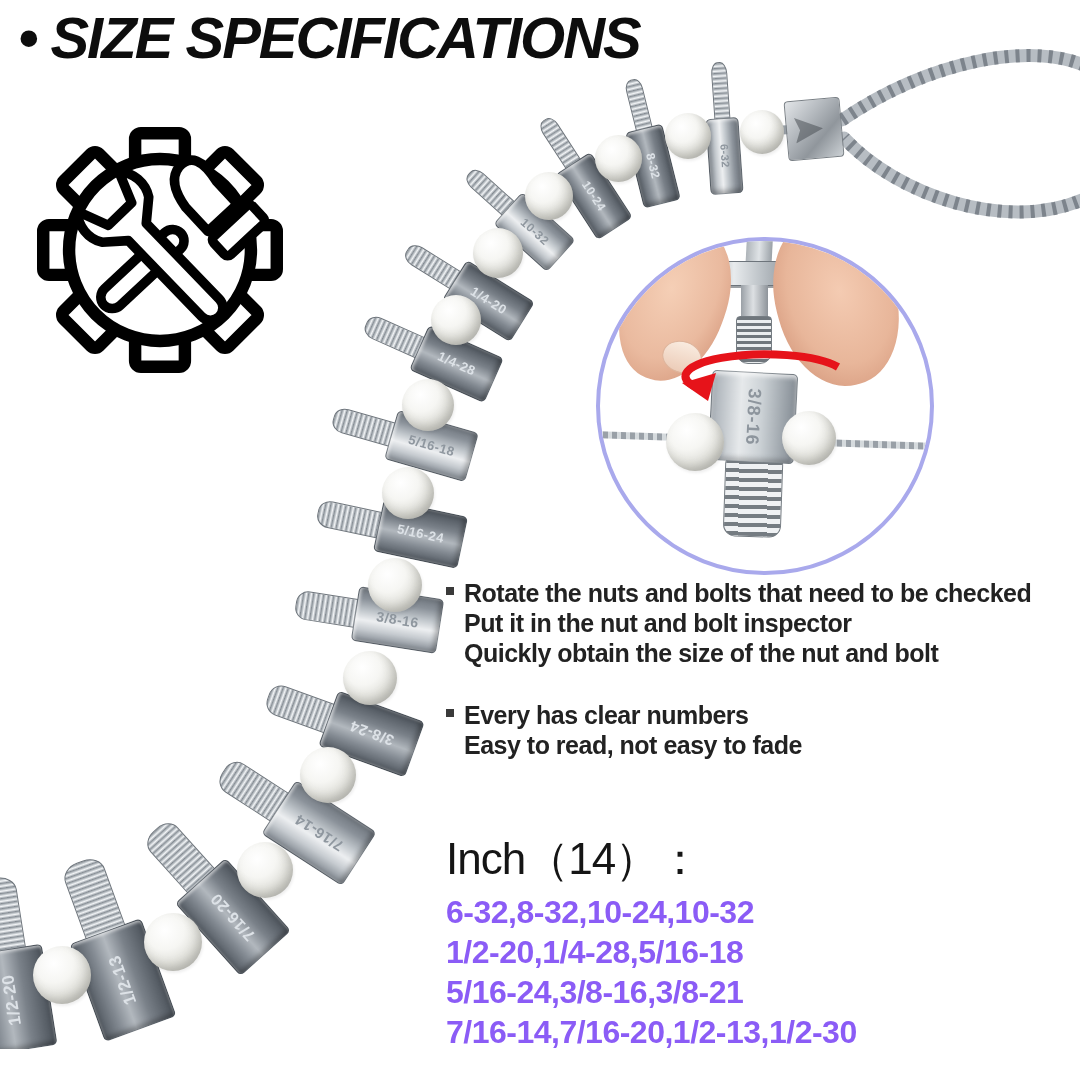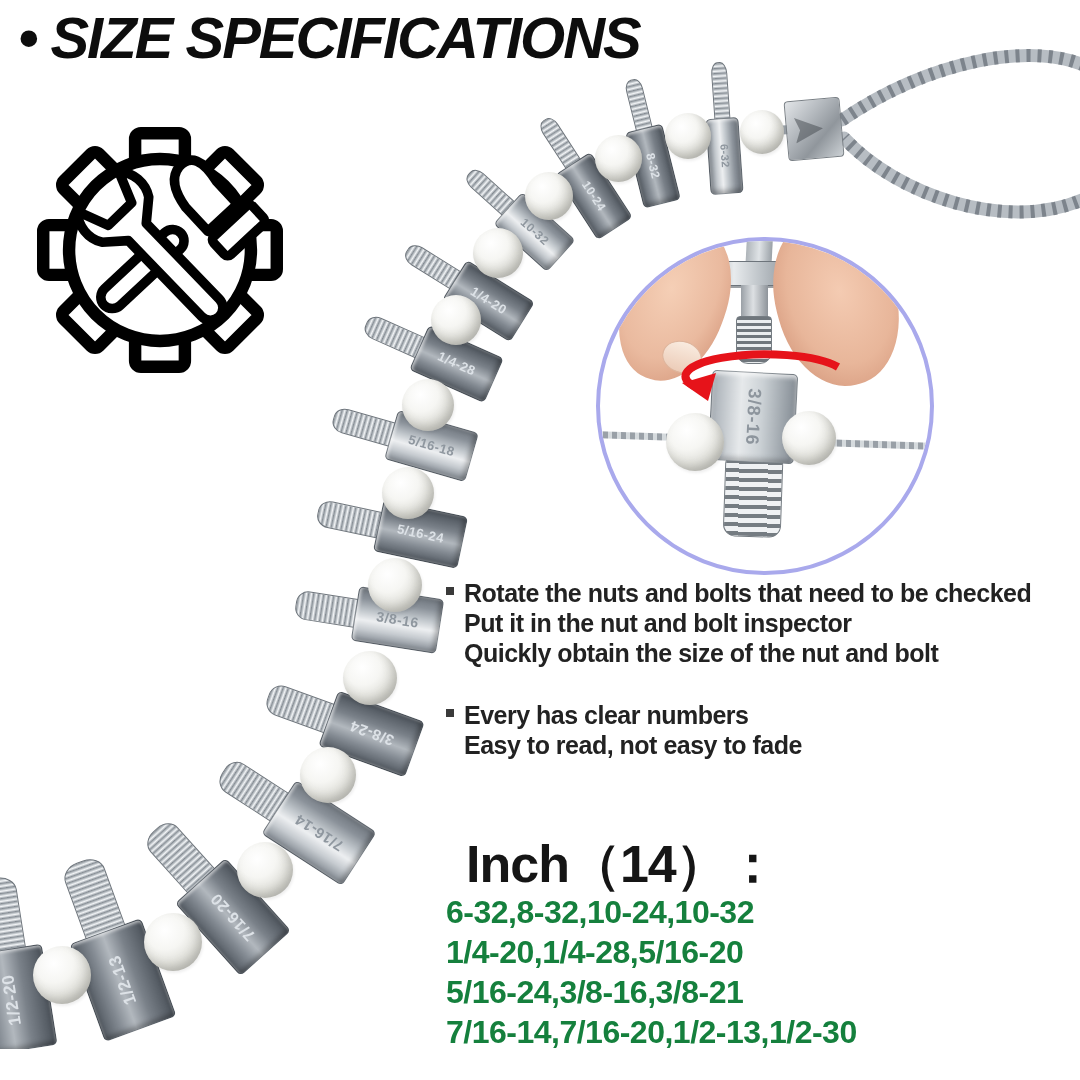--- a/index.html
+++ b/index.html
@@ -11,24 +11,24 @@
          letter-spacing:-2px;color:#0d0d0d;white-space:nowrap;}
 
   
   .feat{position:absolute;width:640px;}
   .feat .sq{position:absolute;left:0;top:9px;width:8px;height:8px;background:#3a3a3a;}
   .feat .flines{margin-left:18px;}
   .feat .flines div{font-size:25px;font-weight:bold;line-height:30px;letter-spacing:-0.5px;
                     color:#222;white-space:nowrap;}
 
   
-  .inch-head{position:absolute;left:446px;top:830px;font-size:52px;font-weight:bold;color:#151515;
-             letter-spacing:-1px;margin-left:20px;}
+  .inch-head{position:absolute;left:446px;top:830px;font-size:44px;font-weight:normal;color:#151515;
+             letter-spacing:-1px;}
   .inch-lines{position:absolute;left:446px;top:892px;}
-  .inch-lines div{font-size:32px;font-weight:bold;line-height:40px;color:#15803d;
+  .inch-lines div{font-size:32px;font-weight:bold;line-height:40px;color:#8b5cf6;
                   letter-spacing:-0.5px;white-space:nowrap;}
 
   
   .unit{position:absolute;}
   .bolt{position:absolute;top:0;
         background:repeating-linear-gradient(to bottom,#848b92 0px,#cdd2d6 2px,#f2f4f6 3px,#969da4 5px);
         border:1px solid #6e757c;border-radius:42% 42% 4px 4px / 18% 18% 4px 4px;
         box-sizing:border-box;}
   .hex{position:absolute;bottom:0;left:0;right:0;border-radius:5px;
        border:1px solid rgba(66,72,80,.55);box-sizing:border-box;
@@ -274,18 +274,18 @@
     <div class="sq"></div>
     <div class="flines">
       <div>Every has clear numbers</div>
       <div>Easy to read, not easy to fade</div>
     </div>
   </div>
 
   <div class="inch-head txt">Inch（14）：</div>
   <div class="inch-lines txt">
     <div>6-32,8-32,10-24,10-32</div>
-    <div>1/4-20,1/4-28,5/16-20</div>
+    <div>1/2-20,1/4-28,5/16-18</div>
     <div>5/16-24,3/8-16,3/8-21</div>
     <div>7/16-14,7/16-20,1/2-13,1/2-30</div>
   </div>
 
 </div>
 
 </body></html>

